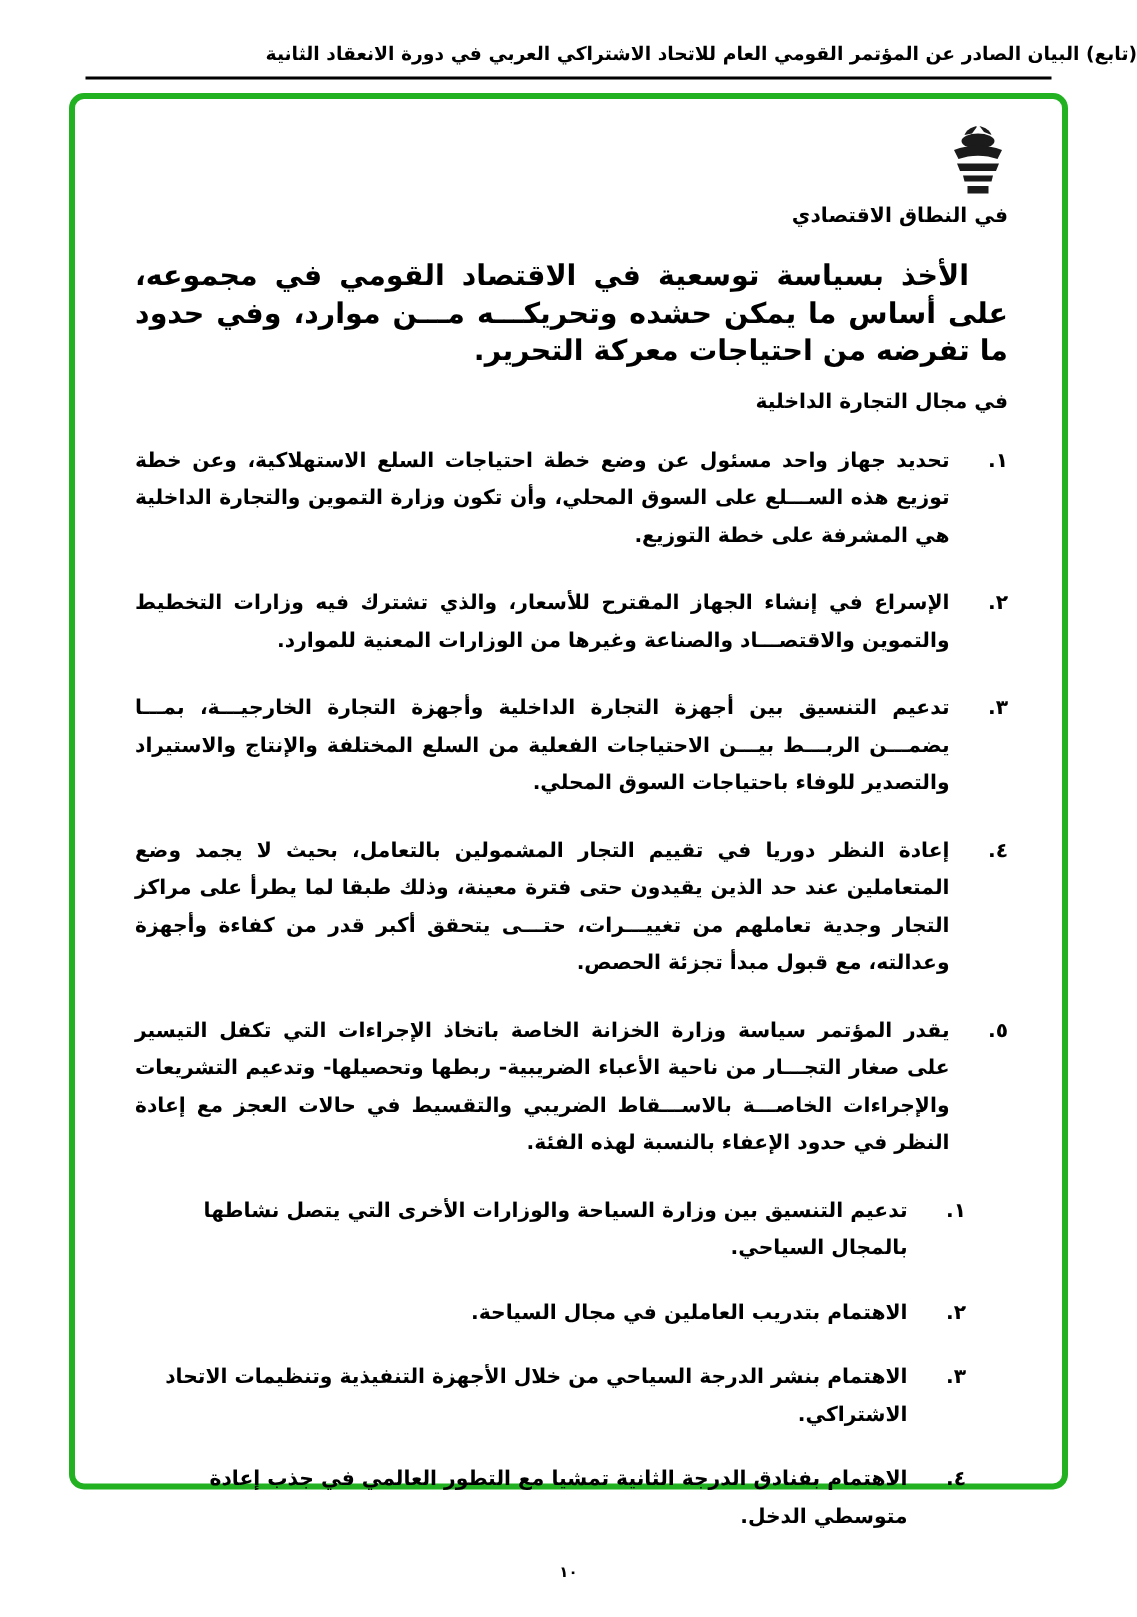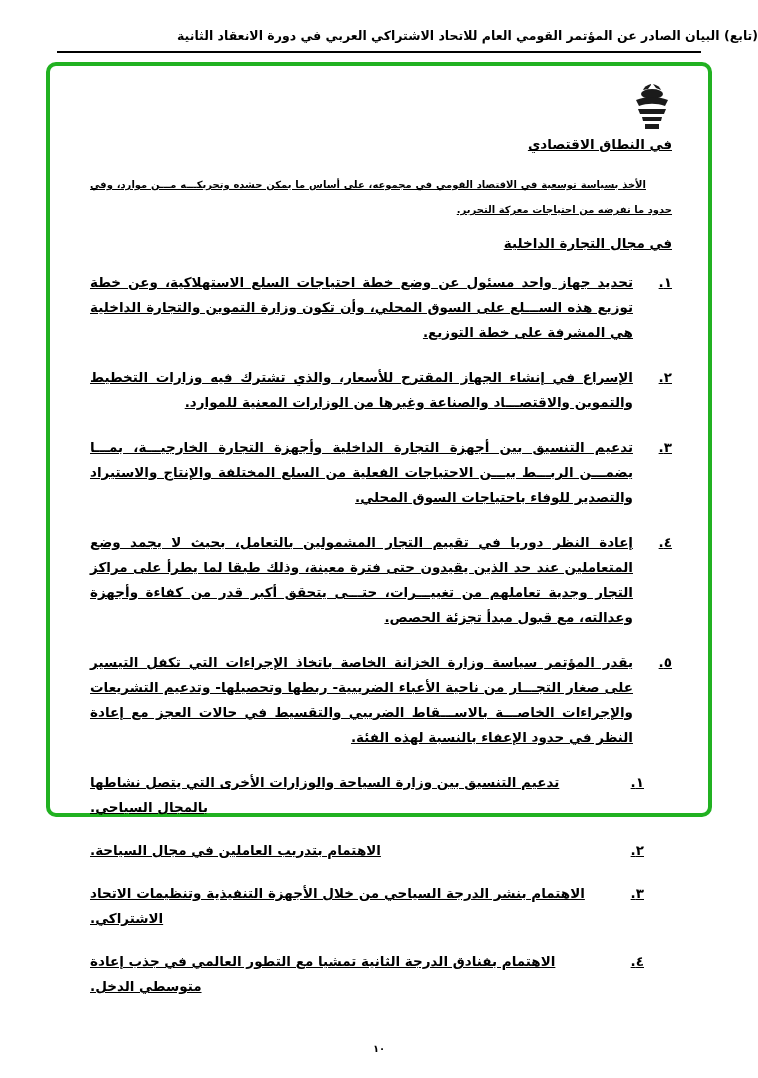--- a/index.html
+++ b/index.html
@@ -21,57 +21,56 @@
   }
   .header-rule {
     position: absolute;
     top: 51px; left: 57px;
     width: 644px; height: 2px;
     background: #000;
   }
   .frame {
     position: absolute;
     top: 62px; left: 46px;
-    width: 666px; height: 755px;
+    width: 666px; height: 931px;
     border: 4px solid #21b121;
     border-radius: 10px;
     padding: 0 36px 0 40px;
-    text-decoration: underline;
   }
   .emblem {
     position: absolute;
     top: 16px; right: 34px;
     width: 44px; height: 50px;
   }
   .sec-heading {
     font-size: 13.5px;
     line-height: 25px;
     text-align: right;
   }
   .sec-heading.first { margin-top: 66px; }
   .para {
     margin-top: 15px;
-    font-size: 10px;
+    font-size: 19px;
     line-height: 25px;
     text-align: justify;
     text-indent: 26px;
   }
   .sec-heading.mid { margin-top: 9px; }
   .list { margin-top: 14px; }
   .item {
     display: flex;
     gap: 13px;
     margin-bottom: 20px;
     font-size: 13.5px;
     line-height: 25px;
   }
   .item .num { flex: 0 0 26px; text-align: right; }
   .item .txt { flex: 1; text-align: justify; }
   .list.tourism .item { margin-right: 28px; margin-bottom: 18px; }
-  .list.tourism .item .txt { text-align: left; }
+  .list.tourism .item .txt { text-align: right; }
   .footer-page {
     position: absolute;
     bottom: 24px; left: 0; right: 0;
     text-align: center;
     font-size: 10px;
   }
 </style>
 </head>
 <body>
 

